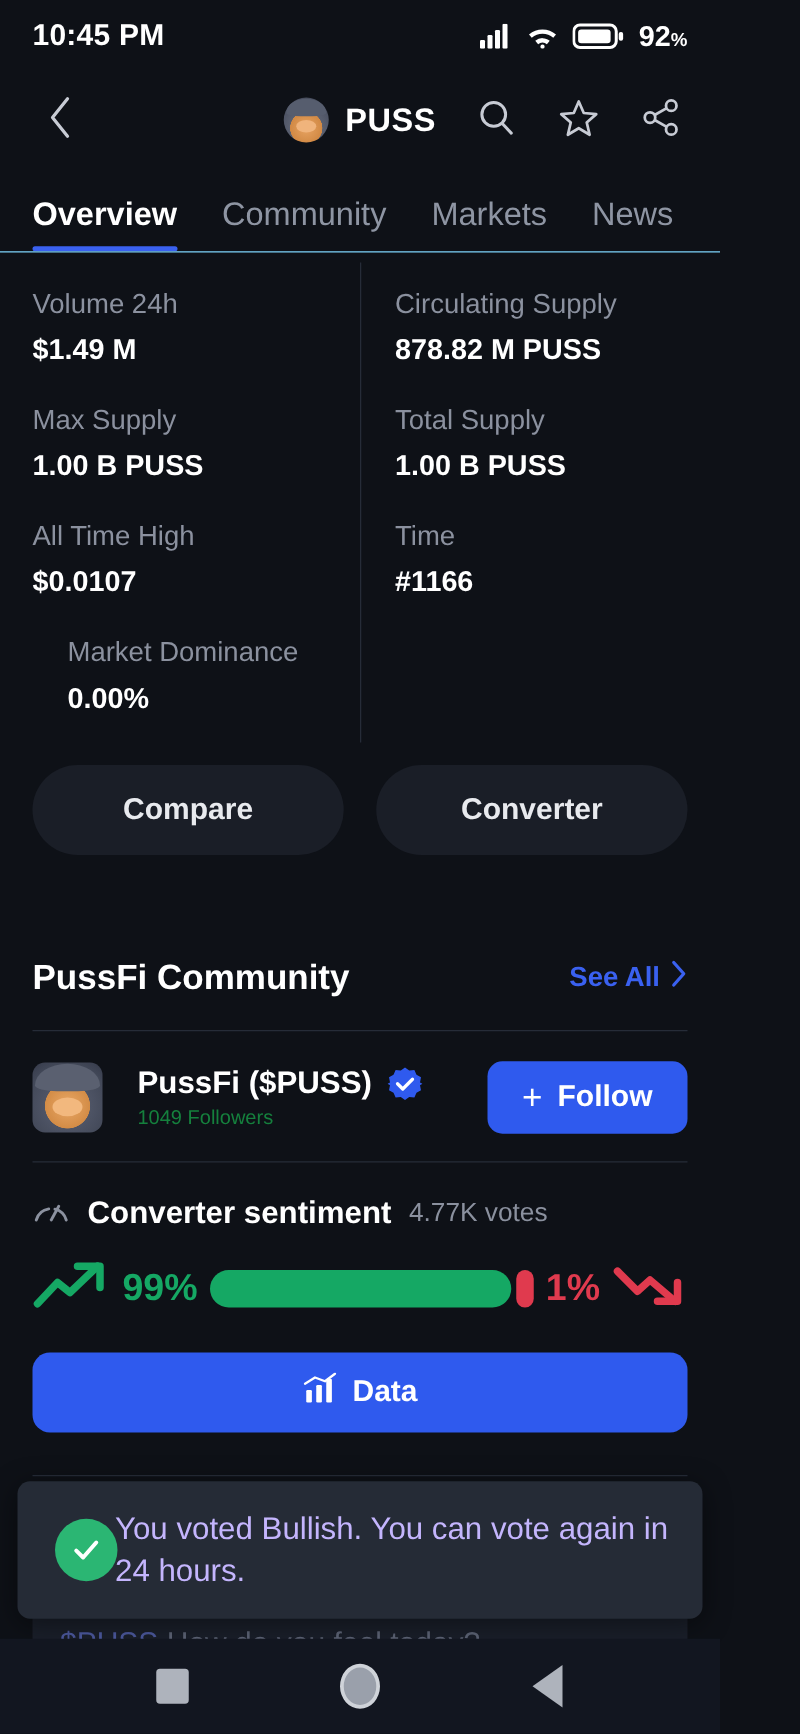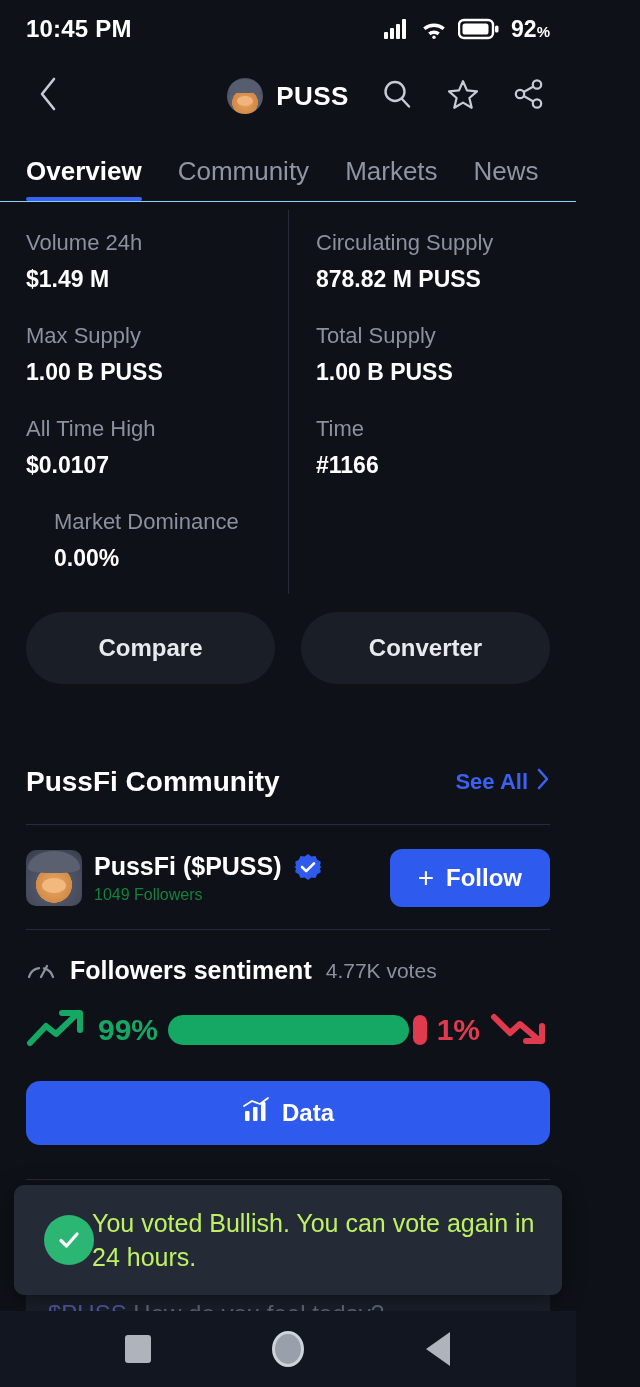--- a/index.html
+++ b/index.html
@@ -106,21 +106,21 @@
     position: relative; overflow: hidden;
   }
   .avatar-cat::before {
     content: ""; position: absolute; left: 2px; right: 2px; top: 1px; height: 22px;
     background: #5A6070; border-radius: 50% 50% 34% 34% / 78% 78% 22% 22%;
   }
   .avatar-cat::after {
     content: ""; position: absolute; left: 16px; top: 28px; width: 24px; height: 15px;
     background: #F2B87E; border-radius: 50%;
   }
-  .profile-meta { margin-left: 12px; }
+  .profile-meta { margin-left: 28px; }
   .profile-name-row { display: flex; align-items: center; gap: 12px; }
   .profile-name { color: #FFFFFF; font-size: 25px; font-weight: bold; }
   .verified { width: 28px; height: 28px; flex: none; }
   .profile-sub { color: #15803d; font-size: 16px; margin-top: 5px; }
   .follow-btn {
     margin-left: auto; background: #2F5AEE; border-radius: 12px;
     height: 58px; padding: 0 28px; display: flex; align-items: center; gap: 12px;
     color: #FFFFFF; font-size: 24px; font-weight: bold;
   }
   .plus { font-size: 28px; font-weight: normal; line-height: 1; }
@@ -175,21 +175,21 @@
     background: #252B36; border-radius: 10px;
     min-height: 110px; display: flex; align-items: center;
     padding: 18px 22px 18px 78px;
     box-shadow: 0 4px 22px rgba(0,0,0,.45);
   }
   .toast-check {
     position: absolute; left: 30px; top: 50%; transform: translateY(-50%);
     width: 50px; height: 50px; border-radius: 50%; background: #2BB673;
     display: flex; align-items: center; justify-content: center;
   }
-  .toast-text { color: #bef264; font-size: 25px; line-height: 1.38; }
+  .toast-text { color: #c4b5fd; font-size: 25px; line-height: 1.38; }
 
   
   .navbar {
     position: absolute; left: 0; right: 0; bottom: 0; height: 76px;
     background: #121620; display: flex; align-items: center; justify-content: center;
   }
   .nav-item { width: 150px; display: flex; align-items: center; justify-content: center; }
   .nav-square { width: 26px; height: 28px; background: #AEB3BC; border-radius: 3px; }
   .nav-circle { width: 32px; height: 36px; border-radius: 50%; border: 3px solid #CFD3D9; background: #9AA0AB; }
   .nav-tri {
@@ -354,21 +354,21 @@
     </div>
     <div class="hr"></div>
 
     <div class="sentiment-head">
       <span>
         <svg width="30" height="24" viewBox="0 0 30 24">
           <path d="M3 20 A12.5 12.5 0 0 1 27 20" fill="none" stroke="#8B919F" stroke-width="2.3" stroke-linecap="round" stroke-dasharray="14 5"></path>
           <line x1="15" y1="20" x2="21" y2="9" stroke="#8B919F" stroke-width="2.3" stroke-linecap="round"></line>
         </svg>
       </span>
-      <span class="sent-title">Followers sentiment</span>
+      <span class="sent-title">Converter sentiment</span>
       <span class="sent-votes">4.77K votes</span>
     </div>
 
     <div class="sent-bar-row">
       <span>
         <svg width="62" height="42" viewBox="0 0 62 42">
           <path d="M4 36 L20 19 L30 27 L52 6" fill="none" stroke="#15A864" stroke-width="6" stroke-linecap="round" stroke-linejoin="round"></path>
           <path d="M36 6 L54 6 L54 23" fill="none" stroke="#15A864" stroke-width="6" stroke-linecap="round" stroke-linejoin="round"></path>
         </svg>
       </span>

